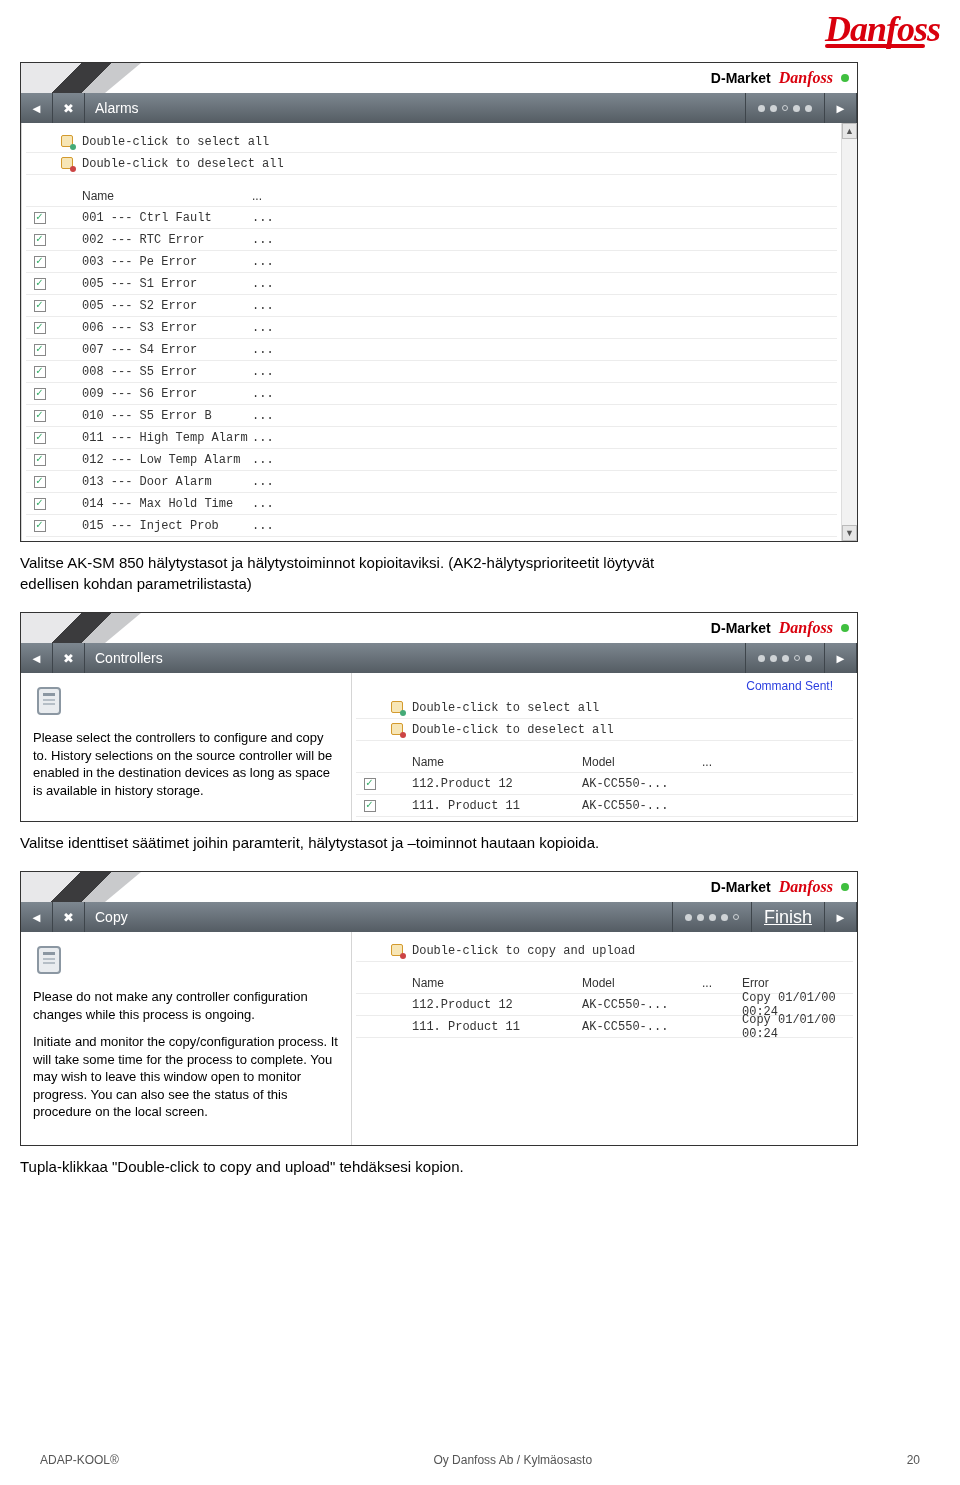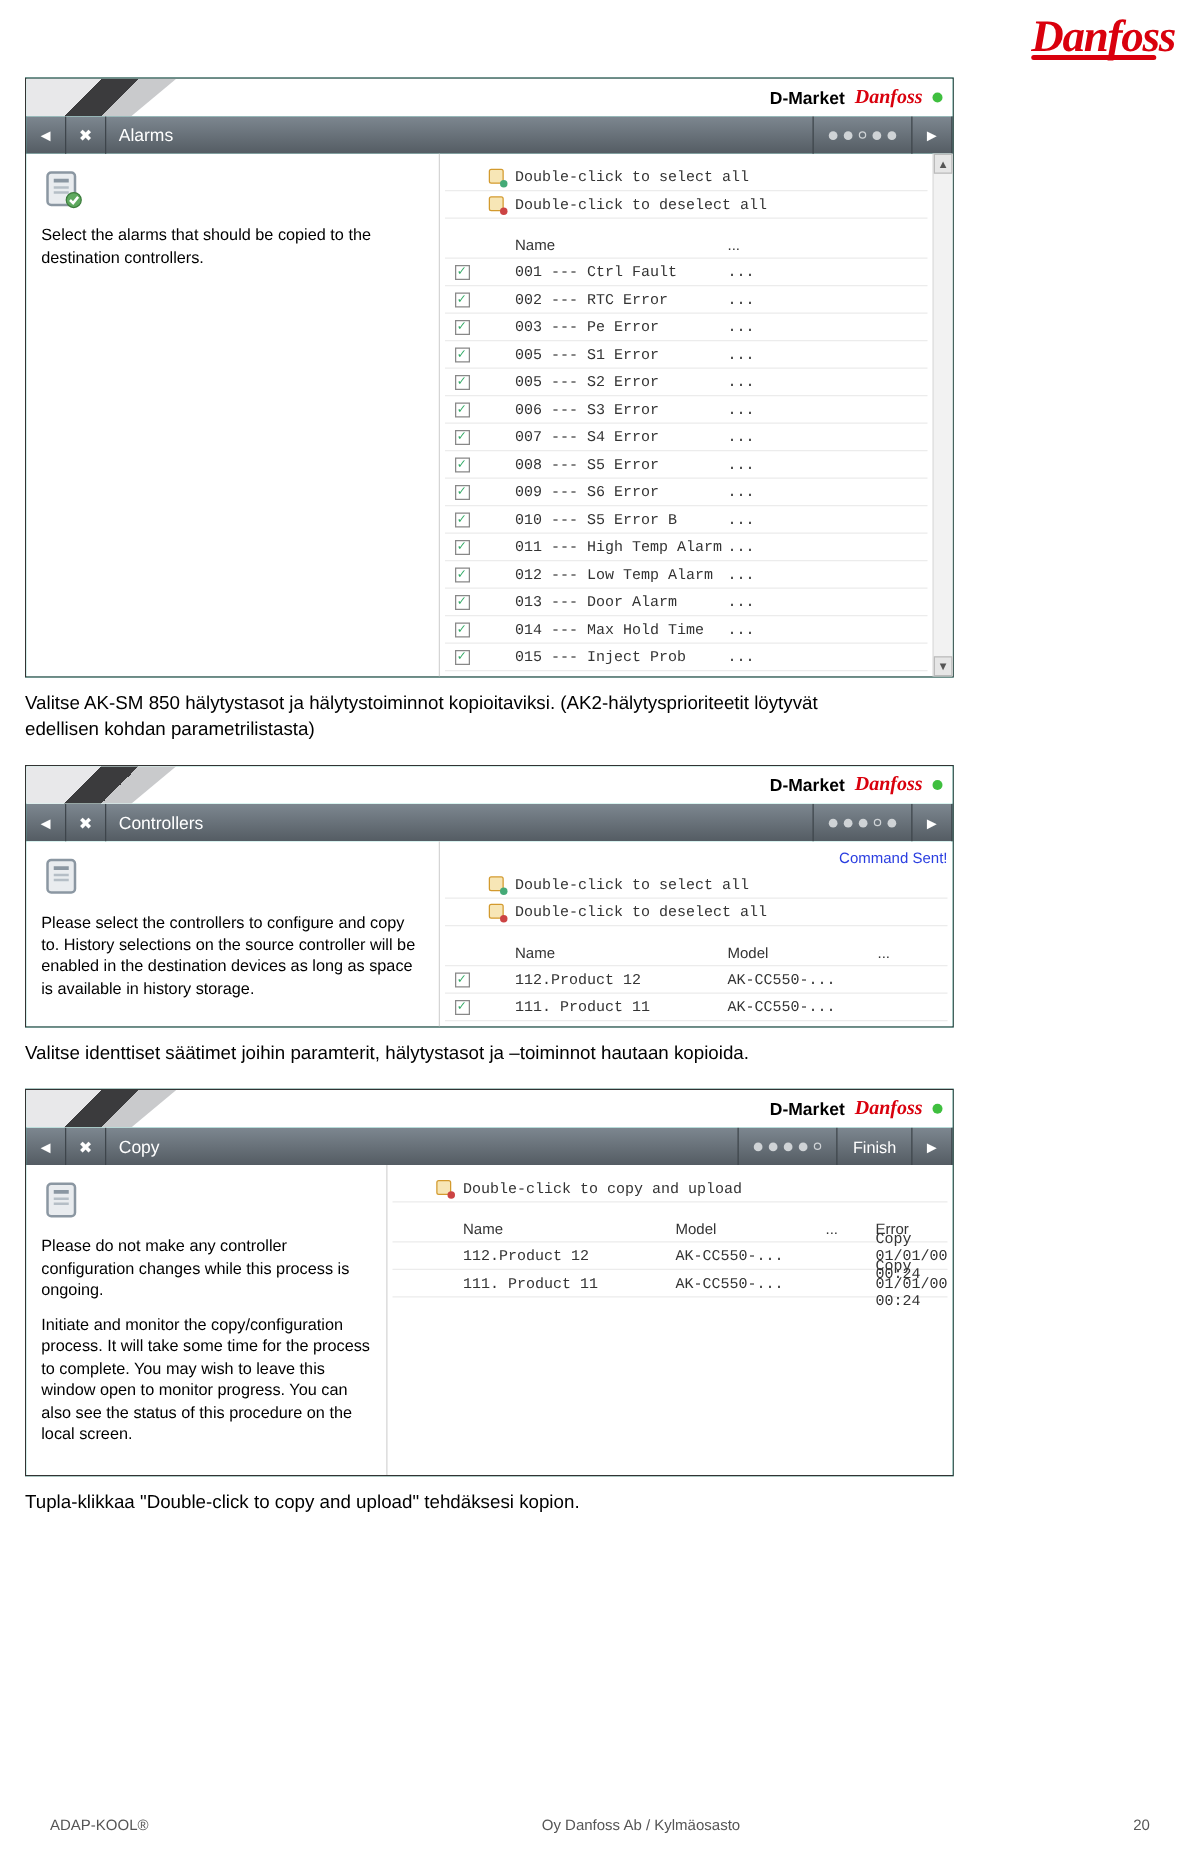--- a/index.html
+++ b/index.html
@@ -2,44 +2,44 @@
 <html><head>
 <meta charset="utf-8">
 <style>
   * { box-sizing: border-box; margin: 0; padding: 0; }
   body { font-family: Arial, sans-serif; font-size: 13px; background: #fff; width: 960px; }
   .page { padding: 12px 20px; position: relative; min-height: 1485px; }
   .brand-header { position: absolute; top: 8px; right: 20px; }
   .brand-logo { font-family: "Brush Script MT", cursive; font-size: 36px; color: #d9000d; font-style: italic; font-weight: bold; letter-spacing: -1px; }
   .brand-logo::after { content: ""; display: block; width: 100px; height: 4px; background: #d9000d; margin-top: -6px; border-radius: 2px; }
   .caption { margin: 10px 0 18px 0; font-size: 15px; line-height: 1.4; }
-  .window { border: 1px solid #333; width: 743px; margin-bottom: 4px; background: #5eead4; }
+  .window { border: 1px solid #333; width: 838px; margin-bottom: 4px; background: #fdba74; }
   
   .window-top { display: flex; align-items: center; height: 30px; background: #fff; position: relative; }
   .corner-art { width: 120px; height: 30px; background: linear-gradient(135deg, #e8e8ea 0 40%, #3b3b3d 40% 60%, #c9cacc 60% 100%); clip-path: polygon(0 0, 100% 0, 70% 100%, 0 100%); }
   .top-right { margin-left: auto; padding-right: 8px; display: flex; align-items: center; gap: 8px; }
   .dmarket { font-weight: bold; font-size: 14px; }
   .mini-logo { font-family: "Brush Script MT", cursive; color: #d9000d; font-style: italic; font-size: 16px; font-weight: bold; }
   .green-dot { width: 8px; height: 8px; border-radius: 50%; background: #3fbf3f; }
   
   .toolbar { display: flex; align-items: center; background: linear-gradient(#7d8790, #545c63); height: 30px; }
   .tbtn { width: 32px; display: flex; align-items: center; justify-content: center; color: #fff; font-size: 13px; height: 100%; border-right: 1px solid #3e454b; cursor: pointer; }
   .title-cell { flex: 1; color: #fff; font-weight: normal; font-size: 14px; padding-left: 10px; display: flex; align-items: center; height: 100%; border-right: 1px solid #3e454b; }
   .dots { display: flex; align-items: center; gap: 5px; padding: 0 12px; height: 100%; border-right: 1px solid #3e454b; }
   .dot { width: 7px; height: 7px; border-radius: 50%; background: #cfd3d6; }
   .dot.hollow { background: transparent; border: 1px solid #cfd3d6; width: 6px; height: 6px; }
-  .finish-cell { color: #fff; font-size: 13px; padding: 0 12px; display: flex; align-items: center; height: 100%; border-right: 1px solid #3e454b; cursor: pointer; }
+  .finish-cell { color: #fff; font-size: 18px; padding: 0 12px; display: flex; align-items: center; height: 100%; border-right: 1px solid #3e454b; cursor: pointer; text-decoration: underline; }
   
   .content { display: flex; background: #fff; }
   .leftcol { width: 330px; padding: 10px 12px 14px 12px; }
   .rightcol { flex: 1; border-left: 1px solid #d5d5d5; position: relative; }
   .wizard-icon { width: 36px; height: 36px; margin-bottom: 10px; display: flex; align-items: center; justify-content: center; }
   .instruct { font-size: 13px; line-height: 1.35; }
   .instruct p { margin-bottom: 10px; }
-  .cmd-sent { color: #2a3ee0; font-size: 12px; position: absolute; right: 4px; top: 6px; text-align: center; }
+  .cmd-sent { color: #2a3ee0; font-size: 12px; position: absolute; right: 24px; top: 6px; text-align: center; }
   .list-area { padding: 8px 4px 4px 4px; }
   .row { display: flex; align-items: center; height: 22px; border-bottom: 1px solid #ececec; font-family: "Courier New", monospace; font-size: 12px; color: #333; }
   .row.header { font-family: Arial, sans-serif; font-weight: normal; color: #333; }
   .chk-col { width: 28px; display: flex; justify-content: center; }
   .icon-col { width: 28px; display: flex; justify-content: center; }
   .name-col { flex: 0 0 170px; }
   .model-col { flex: 0 0 120px; }
   .dots-col { flex: 0 0 40px; }
   .status-col { flex: 1; }
   .chk { width: 12px; height: 12px; border: 1px solid #888; background: #fff; position: relative; cursor: pointer; }
@@ -80,33 +80,20 @@
     <div class="dots">
       <span class="dot"></span>
           <span class="dot"></span>
           <span class="dot hollow"></span>
           <span class="dot"></span>
           <span class="dot"></span>
     </div>
     <div class="tbtn">►</div>
   </div>
   <div class="content">
-    <div class="leftcol">
-      <div class="wizard-icon">
-        <svg width="34" height="34" viewBox="0 0 34 34">
-              <rect x="4" y="4" width="22" height="26" rx="3" fill="#e9ecef" stroke="#8b97a2" stroke-width="2"></rect>
-              <rect x="9" y="9" width="12" height="3" fill="#8b97a2"></rect>
-              <rect x="9" y="15" width="12" height="2" fill="#b5bec6"></rect>
-              <rect x="9" y="19" width="12" height="2" fill="#b5bec6"></rect>
-              <circle cx="25" cy="26" r="6" fill="#5fa95f" stroke="#3d7d3d"></circle>
-              <path d="M22 26 l2.5 2.5 l4 -5" stroke="#fff" stroke-width="2" fill="none"></path>
-            </svg>
-      </div>
-      <div class="instruct">Select the alarms that should be copied to the destination controllers.</div>
-    </div>
     <div class="right-wrap" style="flex:1">
       <div class="rightcol">
         <div class="list-area">
           <div class="row">
             <div class="chk-col"></div>
             <div class="icon-col">
                   <span class="action-icon"></span>
                 </div>
             <div class="name-col" style="flex:1">Double-click to select all</div>
           </div>

